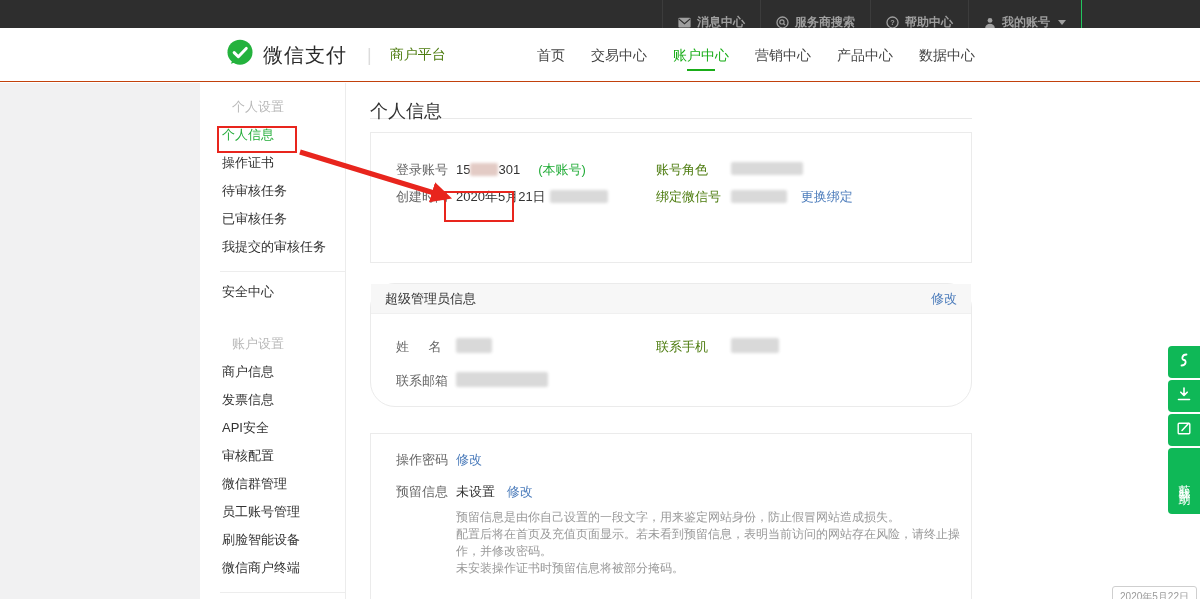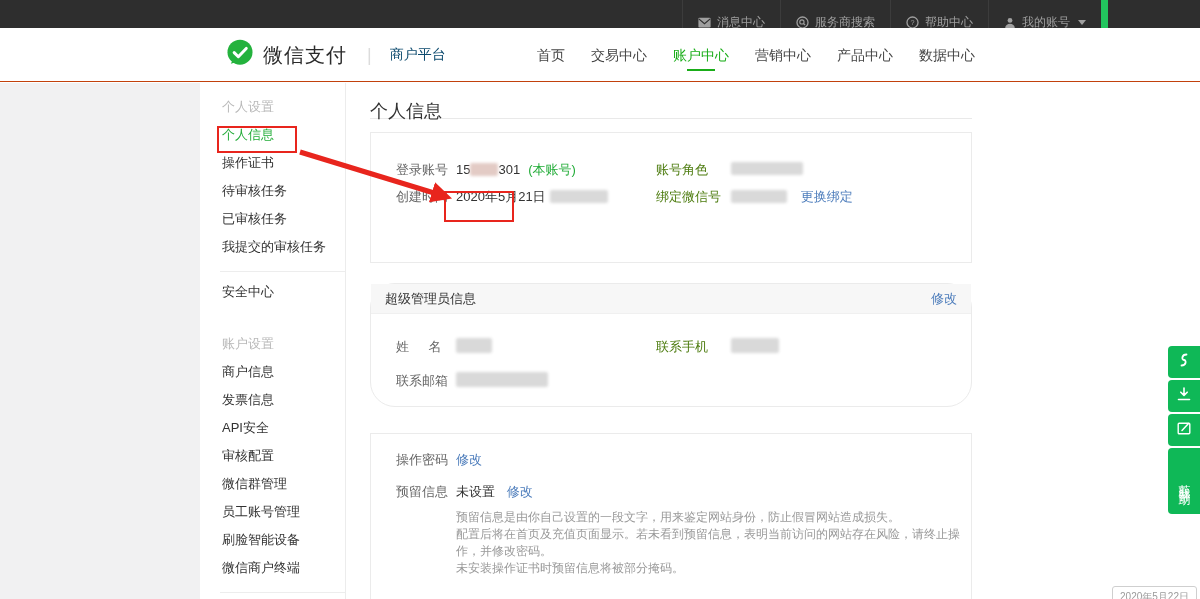--- a/index.html
+++ b/index.html
@@ -1,50 +1,50 @@
 <!DOCTYPE html>
 <html><head>
 <meta charset="utf-8">
 <style>
   * { margin:0; padding:0; box-sizing:border-box; }
   html,body { font-family:"Liberation Sans","DejaVu Sans",sans-serif; }
   #screen { position:relative; width:1200px; height:599px; background:#fff; overflow:hidden; }
 
   
   .topbar { position:absolute; left:0; top:0; width:1200px; height:45px; background:#2e2e2e;
-            display:flex; justify-content:flex-end; align-items:stretch; padding-right:92px; }
+            display:flex; justify-content:flex-end; align-items:stretch; padding-right:118px;font-weight:bold; }
   .topbar-item { display:flex; align-items:center; gap:6px; padding:0 15px; font-size:12px;
                  color:#9f9f9f; border-left:1px solid #3c3c3c; cursor:pointer; }
-  .topbar-item:last-child { border-right:7px solid #22c55e; }
+  .topbar-item:last-child { border-right:1px solid #22c55e; }
   .topbar-item svg { display:block; }
   .caret-down { width:0; height:0; border-left:4px solid transparent; border-right:4px solid transparent;
                 border-top:5px solid #9f9f9f; margin-left:2px; }
 
   
   .header { position:absolute; left:0; top:28px; width:1200px; height:54px; background:#fff;
             border-bottom:1px solid #c2410c; }
   .header-inner { width:750px; margin:0 auto; height:54px; display:flex; align-items:center; }
   .brand { display:flex; align-items:center; gap:8px; }
   .brand-name { font-size:20px; color:#2b2b2b; letter-spacing:1px; }
   .brand-sep { color:#dcdcdc; font-size:18px; margin:0 10px 0 12px; font-weight:100; }
-  .brand-portal { font-size:14px; color:#0c4a6e; }
+  .brand-portal { font-size:14px; color:#4d7c0f; }
   .main-nav { margin-left:auto; display:flex; }
   .nav-item { position:relative; line-height:54px; font-size:14px; color:#454545; margin-left:26px; cursor:pointer; }
   .nav-item.active { color:#1aad19; }
   .nav-item.active::after { content:""; position:absolute; left:50%; transform:translateX(-50%);
                             bottom:11px; width:28px; height:2px; background:#1aad19; }
 
   
   .page { position:absolute; left:0; top:83px; width:1200px; height:516px; background:#fff; }
   .gray-left { position:absolute; left:0; top:0; width:200px; height:516px; background:#f1f1f2; }
 
   
   .sidebar { position:absolute; left:200px; top:0; width:146px; height:516px; background:#fff;
              border-right:1px solid #ececec; padding-top:10px; }
-  .side-title { height:28px; line-height:28px; padding-left:22px; font-size:13px; color:#b9b9b9;font-family:Liberation Serif, serif; }
+  .side-title { height:28px; line-height:28px; padding-left:32px; font-size:13px; color:#b9b9b9;font-family:Liberation Serif, serif; }
   .side-item { height:28px; line-height:28px; padding-left:22px; font-size:13px; color:#333; cursor:pointer; }
   .side-item.active { color:#22ac38; }
   .side-divider { border-top:1px solid #ededed; margin:10px 0 6px 20px; }
   .side-gap { height:24px; }
 
   
   .content { position:absolute; left:370px; top:0; width:602px; }
   .page-title { padding-top:16px; font-size:18px; color:#333; height:35px; }
   .title-rule { border-bottom:1px solid #e9e9e9; }
   .section { border:1px solid #ebebeb; background:#fff; }
@@ -52,21 +52,21 @@
   .sec2 { margin-top:20px; height:124px;border-radius:25px; }
   .sec3 { margin-top:26px; height:250px; }
   .sec-head { height:30px; line-height:30px; background:#f7f7f7; border-bottom:1px solid #f0f0f0;
               padding:0 14px; font-size:13px; color:#333; display:flex; justify-content:space-between; }
   .row { position:relative; height:18px; font-size:13px; }
   .lbl  { position:absolute; left:25px; color:#666; }
   .val  { position:absolute; left:85px; color:#333; }
   .lbl2 { position:absolute; left:285px; color:#4d7c0f; }
   .val2 { position:absolute; left:360px; color:#333; }
   .link { color:#4c7cbb; cursor:pointer; text-decoration:none; }
-  .tag-green { color:#22ac38; margin-left:8px; }
+  .tag-green { color:#22ac38; margin-left:18px; }
   .redacted { display:inline-block; height:13px; background:#d9d9d9; border-radius:2px;
               filter:blur(1.5px); vertical-align:-2px; }
   .redacted.pink { background:#e3cbc5; }
   .desc { margin:8px 0 0 85px; font-size:12px; color:#999; line-height:17px; }
 
   
   .anno-box { position:absolute; border:2px solid #e8251d; z-index:30; pointer-events:none; }
   .anno-arrow { position:absolute; left:0; top:0; z-index:30; pointer-events:none; }
 
   

